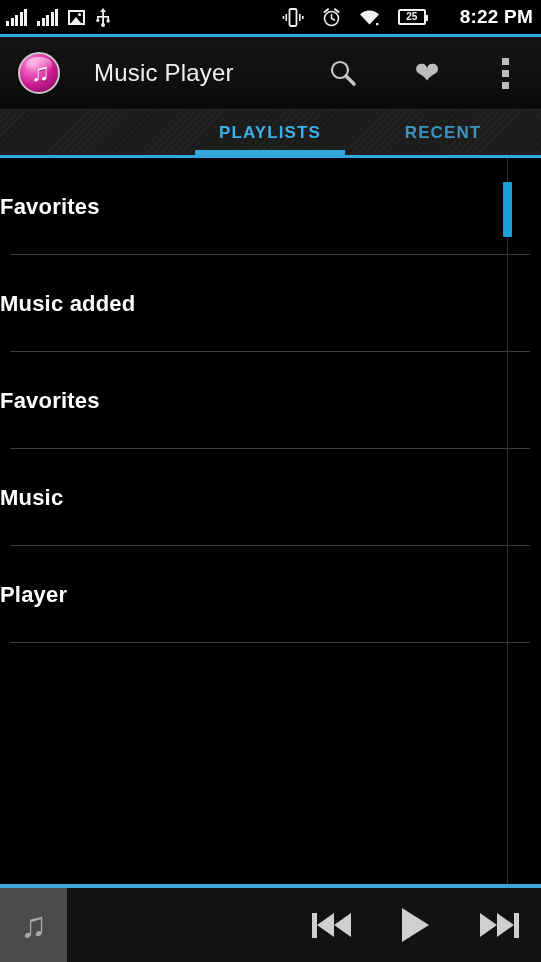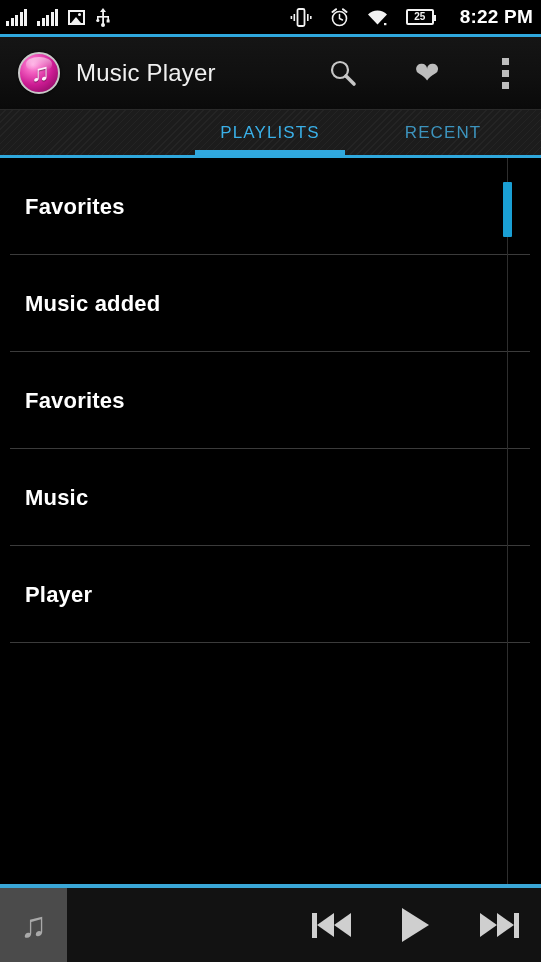--- a/index.html
+++ b/index.html
@@ -68,21 +68,21 @@
     display:flex; align-items:center; justify-content:center;
   }
   .icon-battery::after {
     content:""; position:absolute; right:-4px; top:4px;
     width:2px; height:6px; background:#f2f2f2;
   }
   .batt-num { font-size:10px; color:#f2f2f2; font-weight:bold; line-height:1; }
 
   .sb-clock {
     color:#fff; font-size:19px; font-weight:bold;
-    letter-spacing:.2px; margin-left:8px;
+    letter-spacing:.2px; margin-left:16px;
   }
 
   .blue-rule { height:3px; background:#2fa8dd; flex:0 0 auto; }
 
   
   .actionbar {
     height:72px;
     background:linear-gradient(to bottom,#151515 0%,#101010 55%,#0a0a0a 100%);
     display:flex; align-items:center;
     padding-left:18px;
@@ -103,21 +103,21 @@
     width:26px; height:14px; border-radius:50% 50% 45% 45%;
     background:linear-gradient(to bottom, rgba(255,255,255,.55), rgba(255,255,255,0));
   }
   .app-icon .note {
     color:#fdf0fa; font-size:25px; line-height:1;
     position:relative; z-index:2;
     text-shadow:0 1px 1px rgba(0,0,0,.45);
     transform:translate(1px,-1px);
   }
   .app-title {
-    color:#f0f0f0; font-size:24px; margin-left:16px;
+    color:#f0f0f0; font-size:24px; margin-left:34px;
     font-weight:normal; letter-spacing:.2px;
     white-space:nowrap;
   }
   .ab-actions { margin-left:auto; display:flex; align-items:center; height:100%; }
   .ab-btn {
     width:84px; height:72px;
     display:flex; align-items:center; justify-content:center;
     cursor:pointer;
   }
   .ab-btn.menu { width:72px; }
@@ -137,42 +137,41 @@
       -45deg,
       rgba(255,255,255,.035) 0px, rgba(255,255,255,.035) 1px,
       rgba(0,0,0,0) 1px, rgba(0,0,0,0) 5px);
     display:flex; align-items:stretch;
     overflow:hidden;
     border-top:1px solid #2a2a2a;
   }
   .tab {
     display:flex; align-items:center; justify-content:center;
     position:relative; cursor:pointer;
-    font-size:17px; letter-spacing:1.1px; font-weight:normal;
+    font-size:17px; letter-spacing:1.1px; font-weight:bold;
   }
   .tab.t0 { width:195px; }
   .tab.t1 { width:150px; color:#3ab0e8; }
   .tab.t2 { width:196px; color:#3c93bd; }
   .tab .bar {
     position:absolute; left:0; right:0; bottom:0;
     height:5px; background:#31a8de;
   }
   .tabs-rule { height:3px; background:#2fa8dd; flex:0 0 auto; }
 
   
   .list {
     flex:1 1 auto;
     background:#000;
     position:relative;
     overflow:hidden;
   }
   .row {
     height:97px;
     display:flex; align-items:center;
-    padding-left:25px;
     position:relative;
     cursor:pointer;
   }
   .row .label {
     color:#fff; font-size:22px; font-weight:bold;
     letter-spacing:.2px;
   }
   .row::after {
     content:""; position:absolute;
     left:10px; right:11px; bottom:0;

